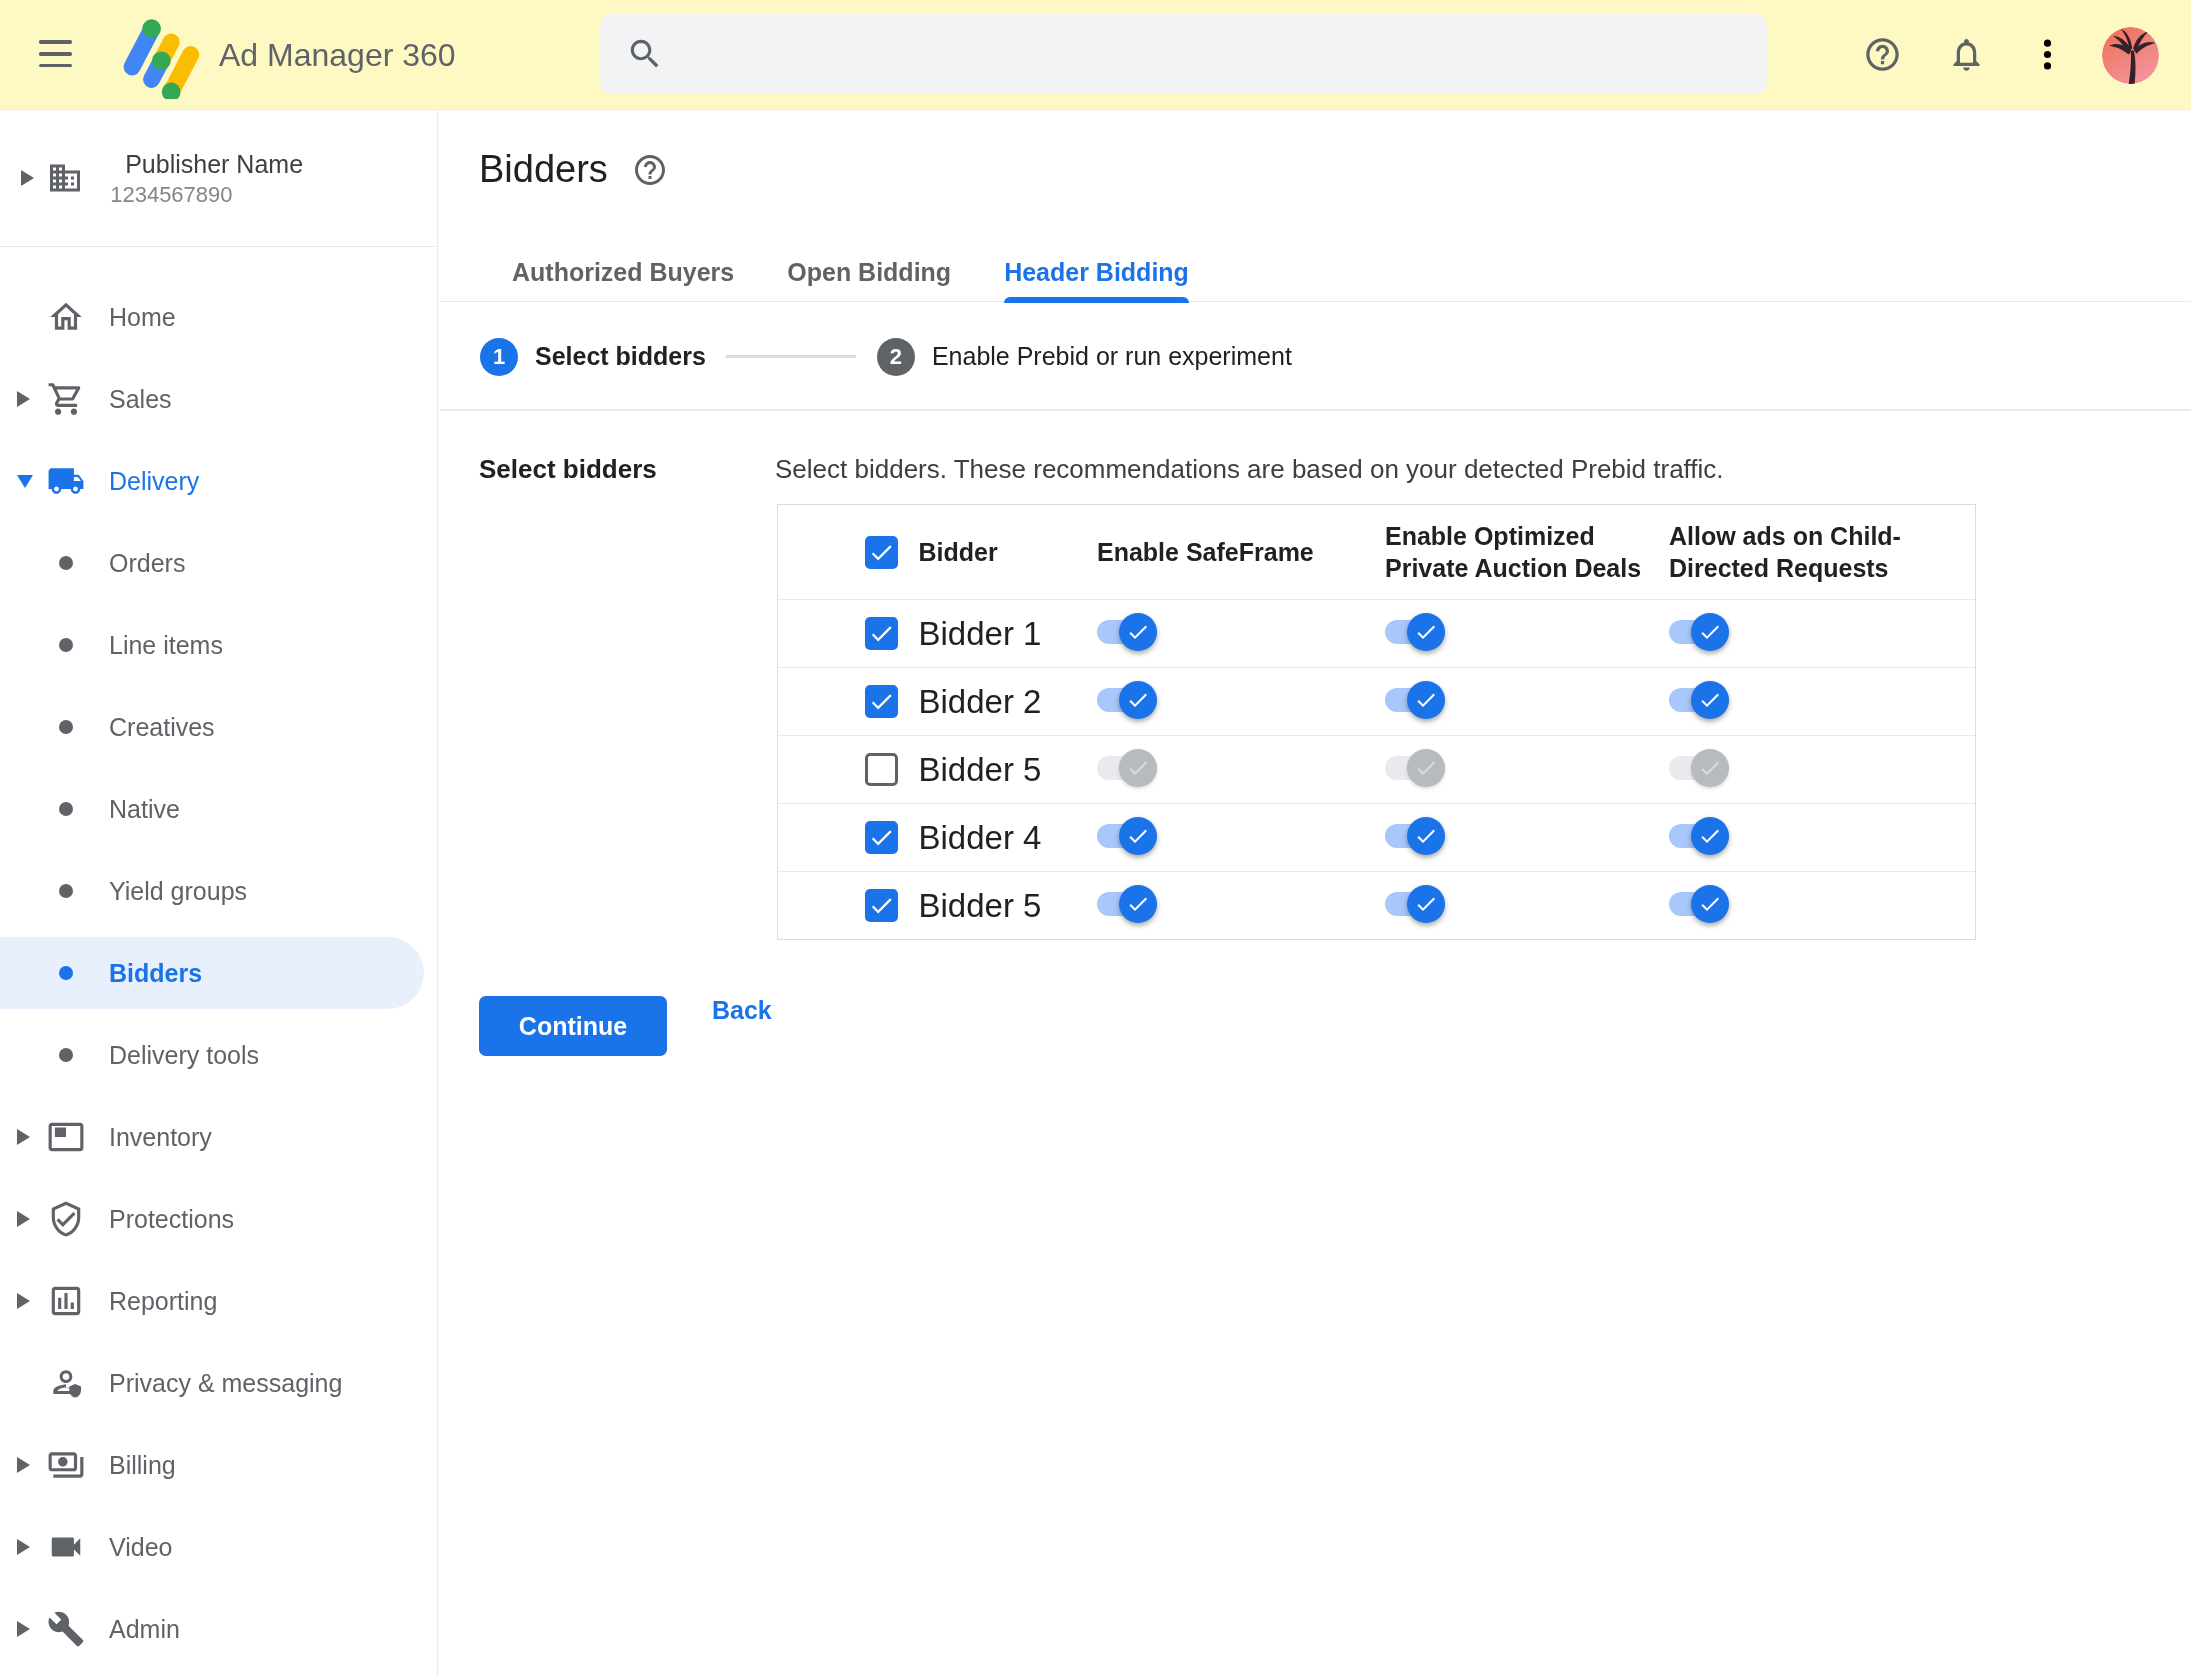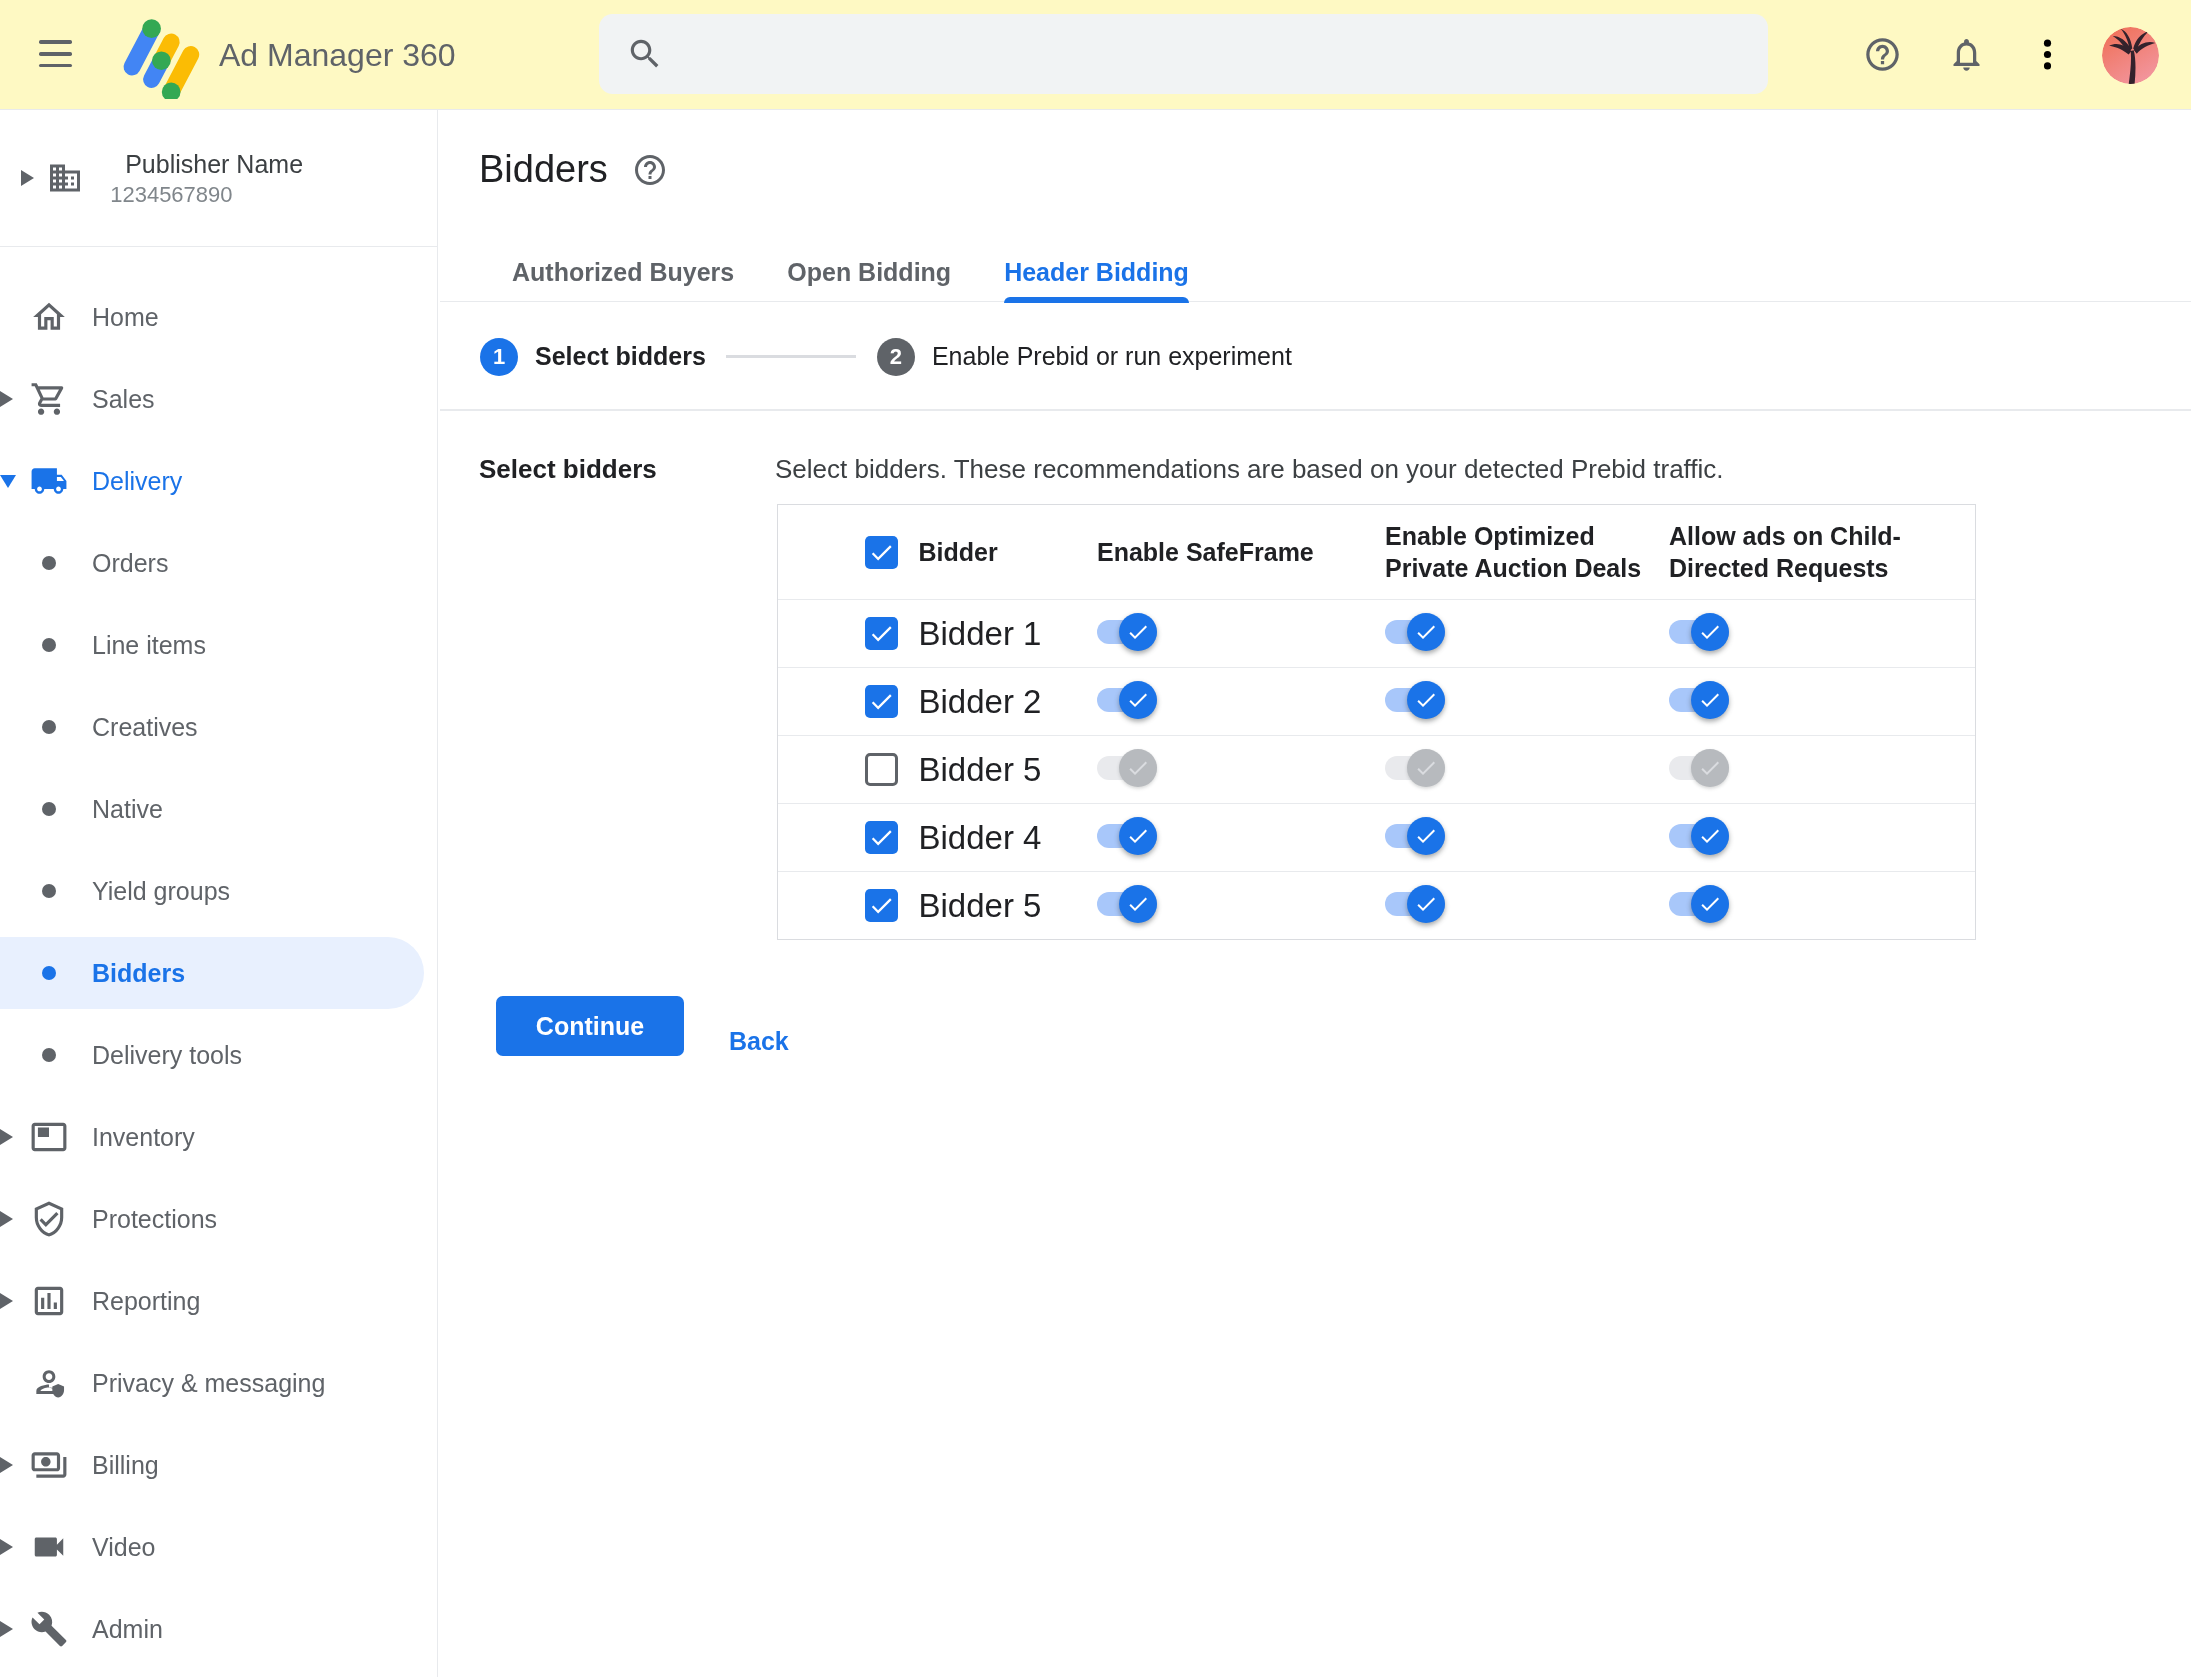--- a/index.html
+++ b/index.html
@@ -31,21 +31,21 @@
   .caret-r { width:0; height:0; border-left:13px solid #5f6368; border-top:8.6px solid transparent;
     border-bottom:8.6px solid transparent; }
   .caret-d { width:0; height:0; border-top:13px solid #1a73e8; border-left:8.6px solid transparent;
     border-right:8.6px solid transparent; }
   .publisher .caret-r { margin-right:13.7px; }
   .pub-icon { width:36px; height:36px; margin-right:27px; flex:none; }
   .pub-name { font-size:25px; color:#3c4043; line-height:33px;margin-left:15px; }
   .pub-id { font-size:22px; color:#80868b; line-height:27px; }
 
   .nav { position:absolute; left:0; top:166px; width:438px; }
-  .nav-item { position:relative; height:82px; display:flex; align-items:center; cursor:pointer; }
+  .nav-item { position:relative; height:82px; display:flex; align-items:center; padding-left:17px; cursor:pointer; }
   .nav-item .caret-box { width:24px; display:flex; flex:none; }
   .nav-item .icon-box { width:50px; display:flex; justify-content:center; flex:none; margin-right:18px; position:relative; z-index:1; }
   .nav-item .icon-box svg { width:38px; height:38px; }
   .nav-label { font-size:25px; color:#5f6368; position:relative; z-index:1; }
   .bullet { width:14.6px; height:14.6px; border-radius:50%; background:#5f6368; }
   .nav-item.sel::before { content:''; position:absolute; left:0; top:5.1px; bottom:5.1px; right:13.7px;
     background:#e8f0fe; border-radius:0 39px 39px 0; z-index:0; }
   .nav-item.sel .bullet { background:#1a73e8; }
   .nav-item.sel .nav-label { color:#1a73e8; font-weight:bold; }
   .nav-item.accent .nav-label { color:#1a73e8; }
@@ -99,21 +99,21 @@
   .toggle .thumb { position:absolute; right:0; top:0; width:38px; height:38px; border-radius:50%;
     display:flex; align-items:center; justify-content:center; }
   .toggle .thumb svg { width:24px; height:24px; }
   .toggle.on .track { background:#a8c7fa; }
   .toggle.on .thumb { background:#1a73e8; box-shadow:0 2.6px 5.1px rgba(60,64,67,.45); }
   .toggle.on .thumb svg path { fill:#fff; }
   .toggle.off .track { background:#e9eaed; }
   .toggle.off .thumb { background:#b7babe; box-shadow:0 1.7px 3.4px rgba(60,64,67,.2); }
   .toggle.off .thumb svg path { fill:#dadce0; }
 
-  .btn-row { position:absolute; left:39px; top:886px; display:flex; align-items:flex-end;margin-left:17px; }
+  .btn-row { position:absolute; left:39px; top:886px; display:flex; align-items:flex-start; }
   .continue-btn { width:188px; height:60px; border:none; border-radius:6.8px; background:#1a73e8; color:#fff;
     font-size:25px; font-weight:bold; font-family:inherit; cursor:pointer; }
   .back-link { margin-left:45px; font-size:25px; font-weight:bold; color:#1a73e8; text-decoration:none; cursor:pointer; }
 
   .gicon path { fill:#5f6368; }
 </style>
 </head>
 <body>
 
 <div class="topbar">

